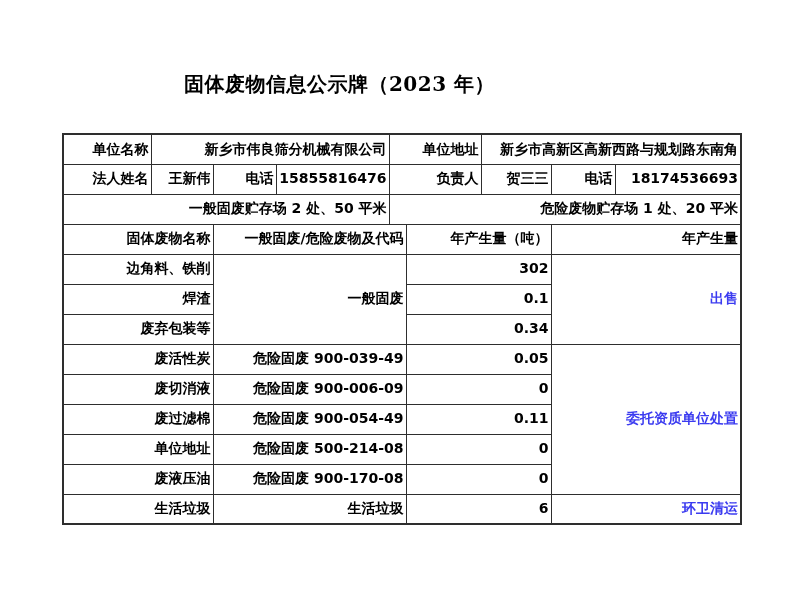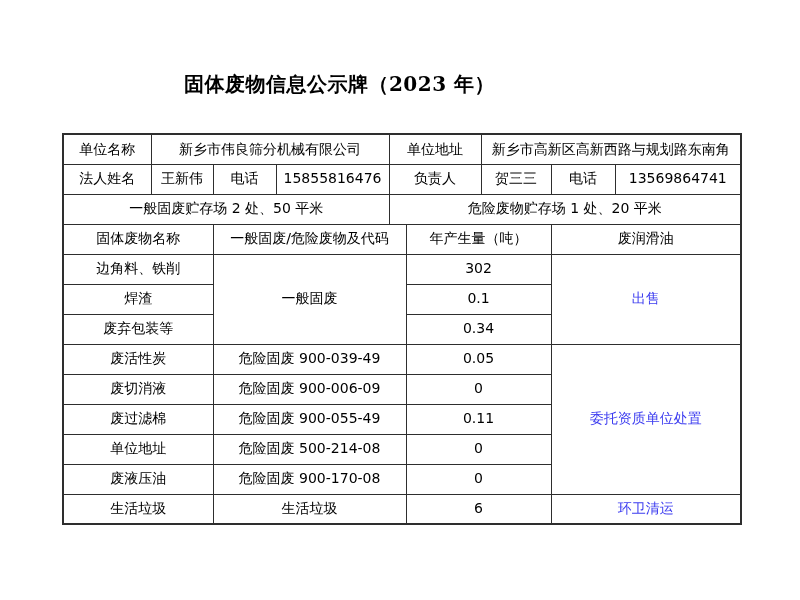--- a/index.html
+++ b/index.html
@@ -32,24 +32,24 @@
     left:62px; top:133px;
     width:678px;
     border-collapse:collapse;
     table-layout:fixed;
     border:2px solid var(--border);
   }
   table.notice td {
     border:1px solid var(--border);
     height:30px;
     padding:0 2px;
-    text-align:center;
+    text-align:right;
     vertical-align:middle;
     font-size:14px;
-    font-weight:normal;
+    font-weight:bold;
     line-height:1.1;
     overflow:hidden;
     white-space:nowrap;
   }
   td.blue { color:var(--blue); }
 </style>
 </head>
 <body>
 
 <div class="page">
@@ -78,33 +78,33 @@
     </tr>
 
     <tr>
       <td>法人姓名</td>
       <td>王新伟</td>
       <td>电话</td>
       <td>15855816476</td>
       <td colspan="2">负责人</td>
       <td>贺三三</td>
       <td>电话</td>
-      <td>13569864741</td>
+      <td>18174536693</td>
     </tr>
 
     <tr>
       <td colspan="4">一般固废贮存场 2 处、50 平米</td>
       <td colspan="5">危险废物贮存场 1 处、20 平米</td>
     </tr>
 
     <tr>
       <td colspan="2">固体废物名称</td>
       <td colspan="3">一般固废/危险废物及代码</td>
       <td colspan="2">年产生量（吨）</td>
-      <td colspan="2">废润滑油</td>
+      <td colspan="2">年产生量</td>
     </tr>
 
     <tr>
       <td colspan="2">边角料、铁削</td>
       <td colspan="3" rowspan="3">一般固废</td>
       <td colspan="2">302</td>
       <td colspan="2" rowspan="3" class="blue">出售</td>
     </tr>
     <tr>
       <td colspan="2">焊渣</td>
@@ -121,21 +121,21 @@
       <td colspan="2">0.05</td>
       <td colspan="2" rowspan="5" class="blue">委托资质单位处置</td>
     </tr>
     <tr>
       <td colspan="2">废切消液</td>
       <td colspan="3">危险固废 900-006-09</td>
       <td colspan="2">0</td>
     </tr>
     <tr>
       <td colspan="2">废过滤棉</td>
-      <td colspan="3">危险固废 900-055-49</td>
+      <td colspan="3">危险固废 900-054-49</td>
       <td colspan="2">0.11</td>
     </tr>
     <tr>
       <td colspan="2">单位地址</td>
       <td colspan="3">危险固废 500-214-08</td>
       <td colspan="2">0</td>
     </tr>
     <tr>
       <td colspan="2">废液压油</td>
       <td colspan="3">危险固废 900-170-08</td>

